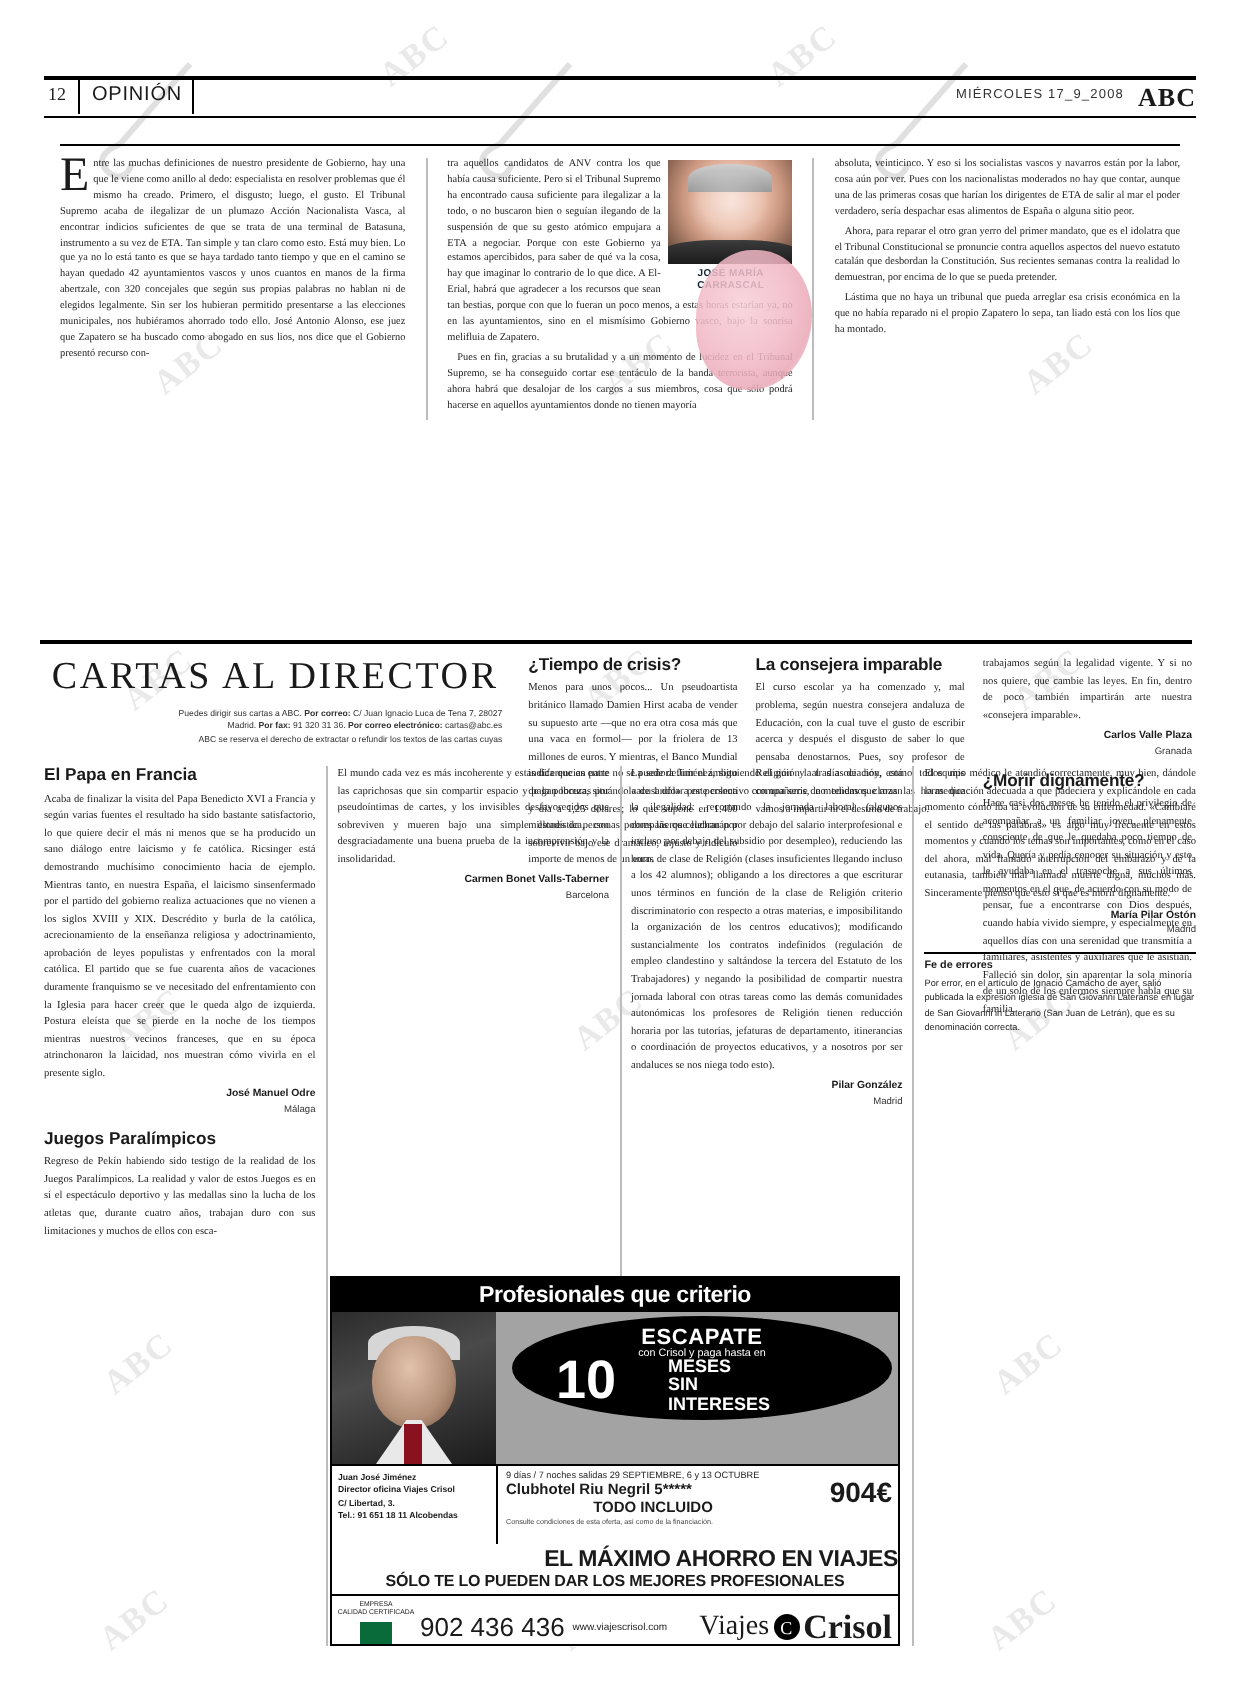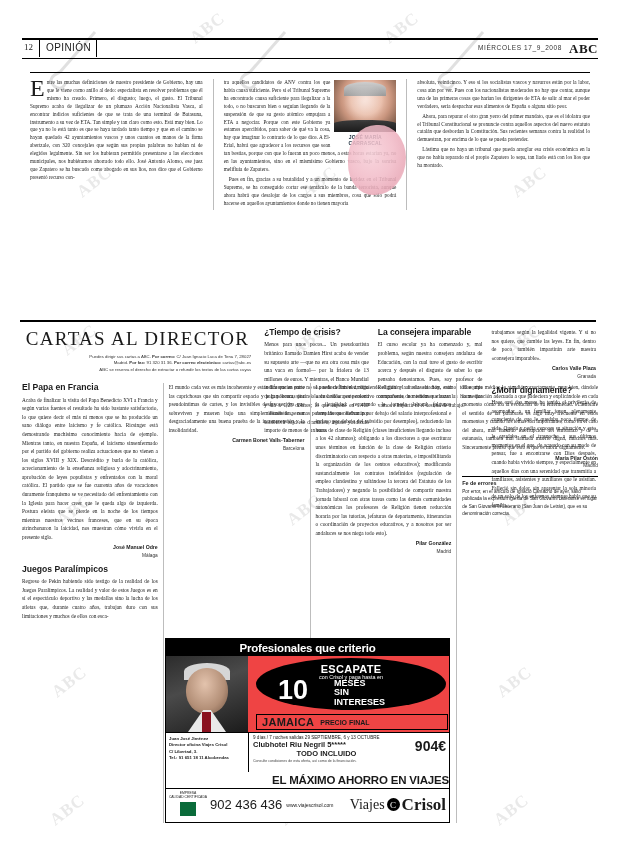--- a/index.html
+++ b/index.html
@@ -116,21 +116,21 @@
   .ad-photo { width:82px; height:76px;
       background:linear-gradient(160deg,#2c2c2c 0%,#4a4a4a 40%,#1b1b1b 100%);
       position:relative; overflow:hidden; }
   .ad-face { position:absolute; left:20px; top:12px; width:42px; height:46px; border-radius:48%;
       background:radial-gradient(ellipse at 45% 35%, #e3c3ad, #b38f77 60%, #6d5140 100%); }
   .ad-hair { position:absolute; left:18px; top:7px; width:46px; height:17px;
       border-radius:50% 50% 0 0; background:#d6d6d6; }
   .ad-tie { position:absolute; left:36px; top:56px; width:9px; height:20px; background:#8a1220; }
   .ad-shirt { position:absolute; left:22px; top:54px; width:38px; height:22px; background:#e9e9e9;
       clip-path:polygon(40% 0,60% 0,100% 100%,0 100%); }
-  .ad-right { flex:1; position:relative; background:#ef4444; }
+  .ad-right { flex:1; position:relative; background:#a3a3a3; }
   .ad-oval { position:absolute; left:8px; top:2px; width:190px; height:52px; background:#000;
       border-radius:50%; color:#fff; }
   .ad-escapate { position:absolute; left:0; top:5px; width:190px; text-align:center;
       font-family:"Liberation Sans",sans-serif; font-weight:bold; font-size:11px; letter-spacing:.3px; }
   .ad-sub { position:absolute; left:0; top:16px; width:190px; text-align:center;
       font-family:"Liberation Sans",sans-serif; font-size:5.4px; }
   .ad-ten { position:absolute; left:22px; top:19px; font-family:"Liberation Sans",sans-serif;
       font-weight:bold; font-size:27px; line-height:27px; }
   .ad-meses { position:absolute; left:78px; top:21px; font-family:"Liberation Sans",sans-serif;
       font-weight:bold; font-size:9px; line-height:9.4px; text-align:left; }
@@ -358,44 +358,41 @@
         <div class="ad-oval">
           <div class="ad-escapate">ESCAPATE</div>
           <div class="ad-sub">con Crisol y paga hasta en</div>
           <div class="ad-ten">10</div>
           <div class="ad-meses">
             <div>MESES</div>
             <div>SIN</div>
             <div>INTERESES</div>
           </div>
         </div>
-        <div class="ad-jam">
-          <span class="ad-jam-t">JAMAICA</span>
-          <span class="ad-jam-s">PRECIO FINAL</span>
-        </div>
       </div>
     </div>
 
     <div class="ad-row3">
       <div class="ad-contact">
         <div><b>Juan José Jiménez</b></div>
         <div><b>Director oficina Viajes Crisol</b></div>
         <div><b>C/ Libertad, 3.</b></div>
         <div><b>Tel.: 91 651 18 11 Alcobendas</b></div>
       </div>
       <div class="ad-offer">
         <div class="ad-offer-top">9 días / 7 noches salidas 29 SEPTIEMBRE, 6 y 13 OCTUBRE</div>
         <div class="ad-offer-price">904€</div>
         <div class="ad-offer-hot">Clubhotel Riu Negril 5*****</div>
         <div class="ad-offer-inc">TODO INCLUIDO</div>
         <div class="ad-offer-fine">Consulte condiciones de esta oferta, así como de la financiación.</div>
       </div>
     </div>
 
     <div class="ad-claim1">EL MÁXIMO AHORRO EN VIAJES</div>
+    <div class="ad-claim2">SÓLO TE LO PUEDEN DAR LOS MEJORES PROFESIONALES</div>
 
     <div class="ad-foot">
       <div class="ad-seal">
         <div>EMPRESA</div>
         <div>CALIDAD CERTIFICADA</div>
         <div class="ad-seal-box"></div>
       </div>
       <div class="ad-phone">902 436 436</div>
       <div class="ad-web">www.viajescrisol.com</div>
       <div class="ad-brand">

